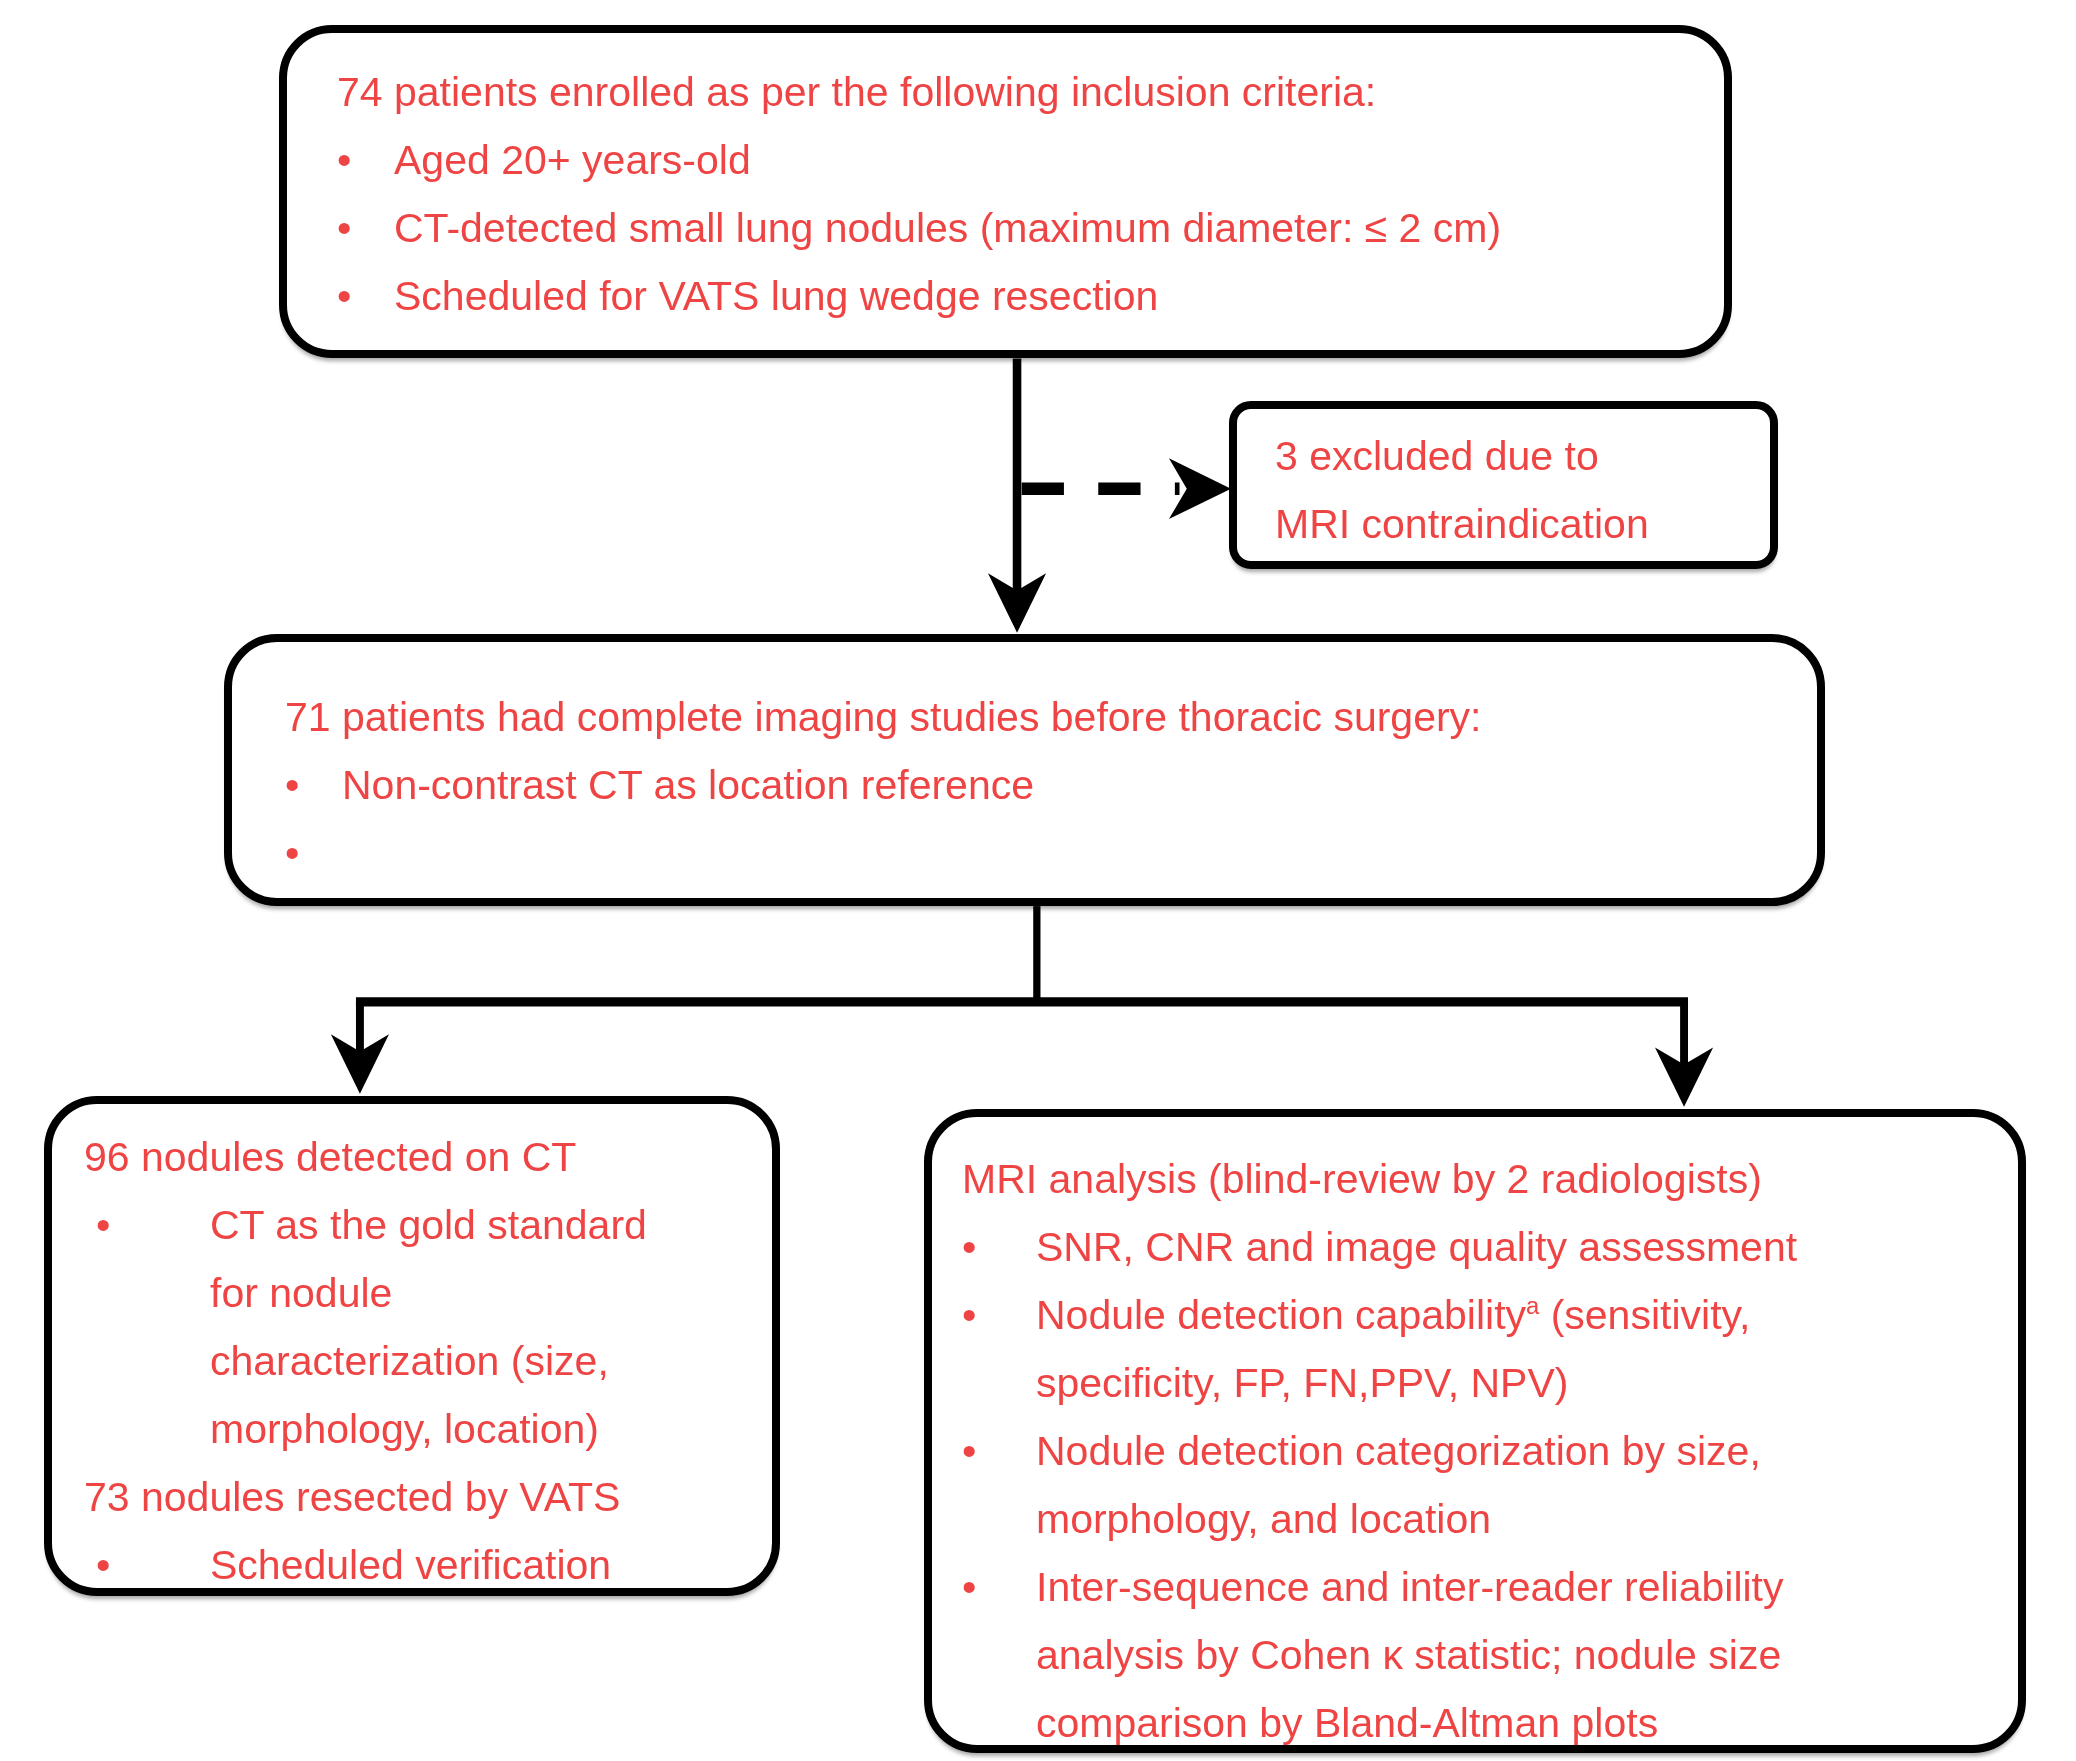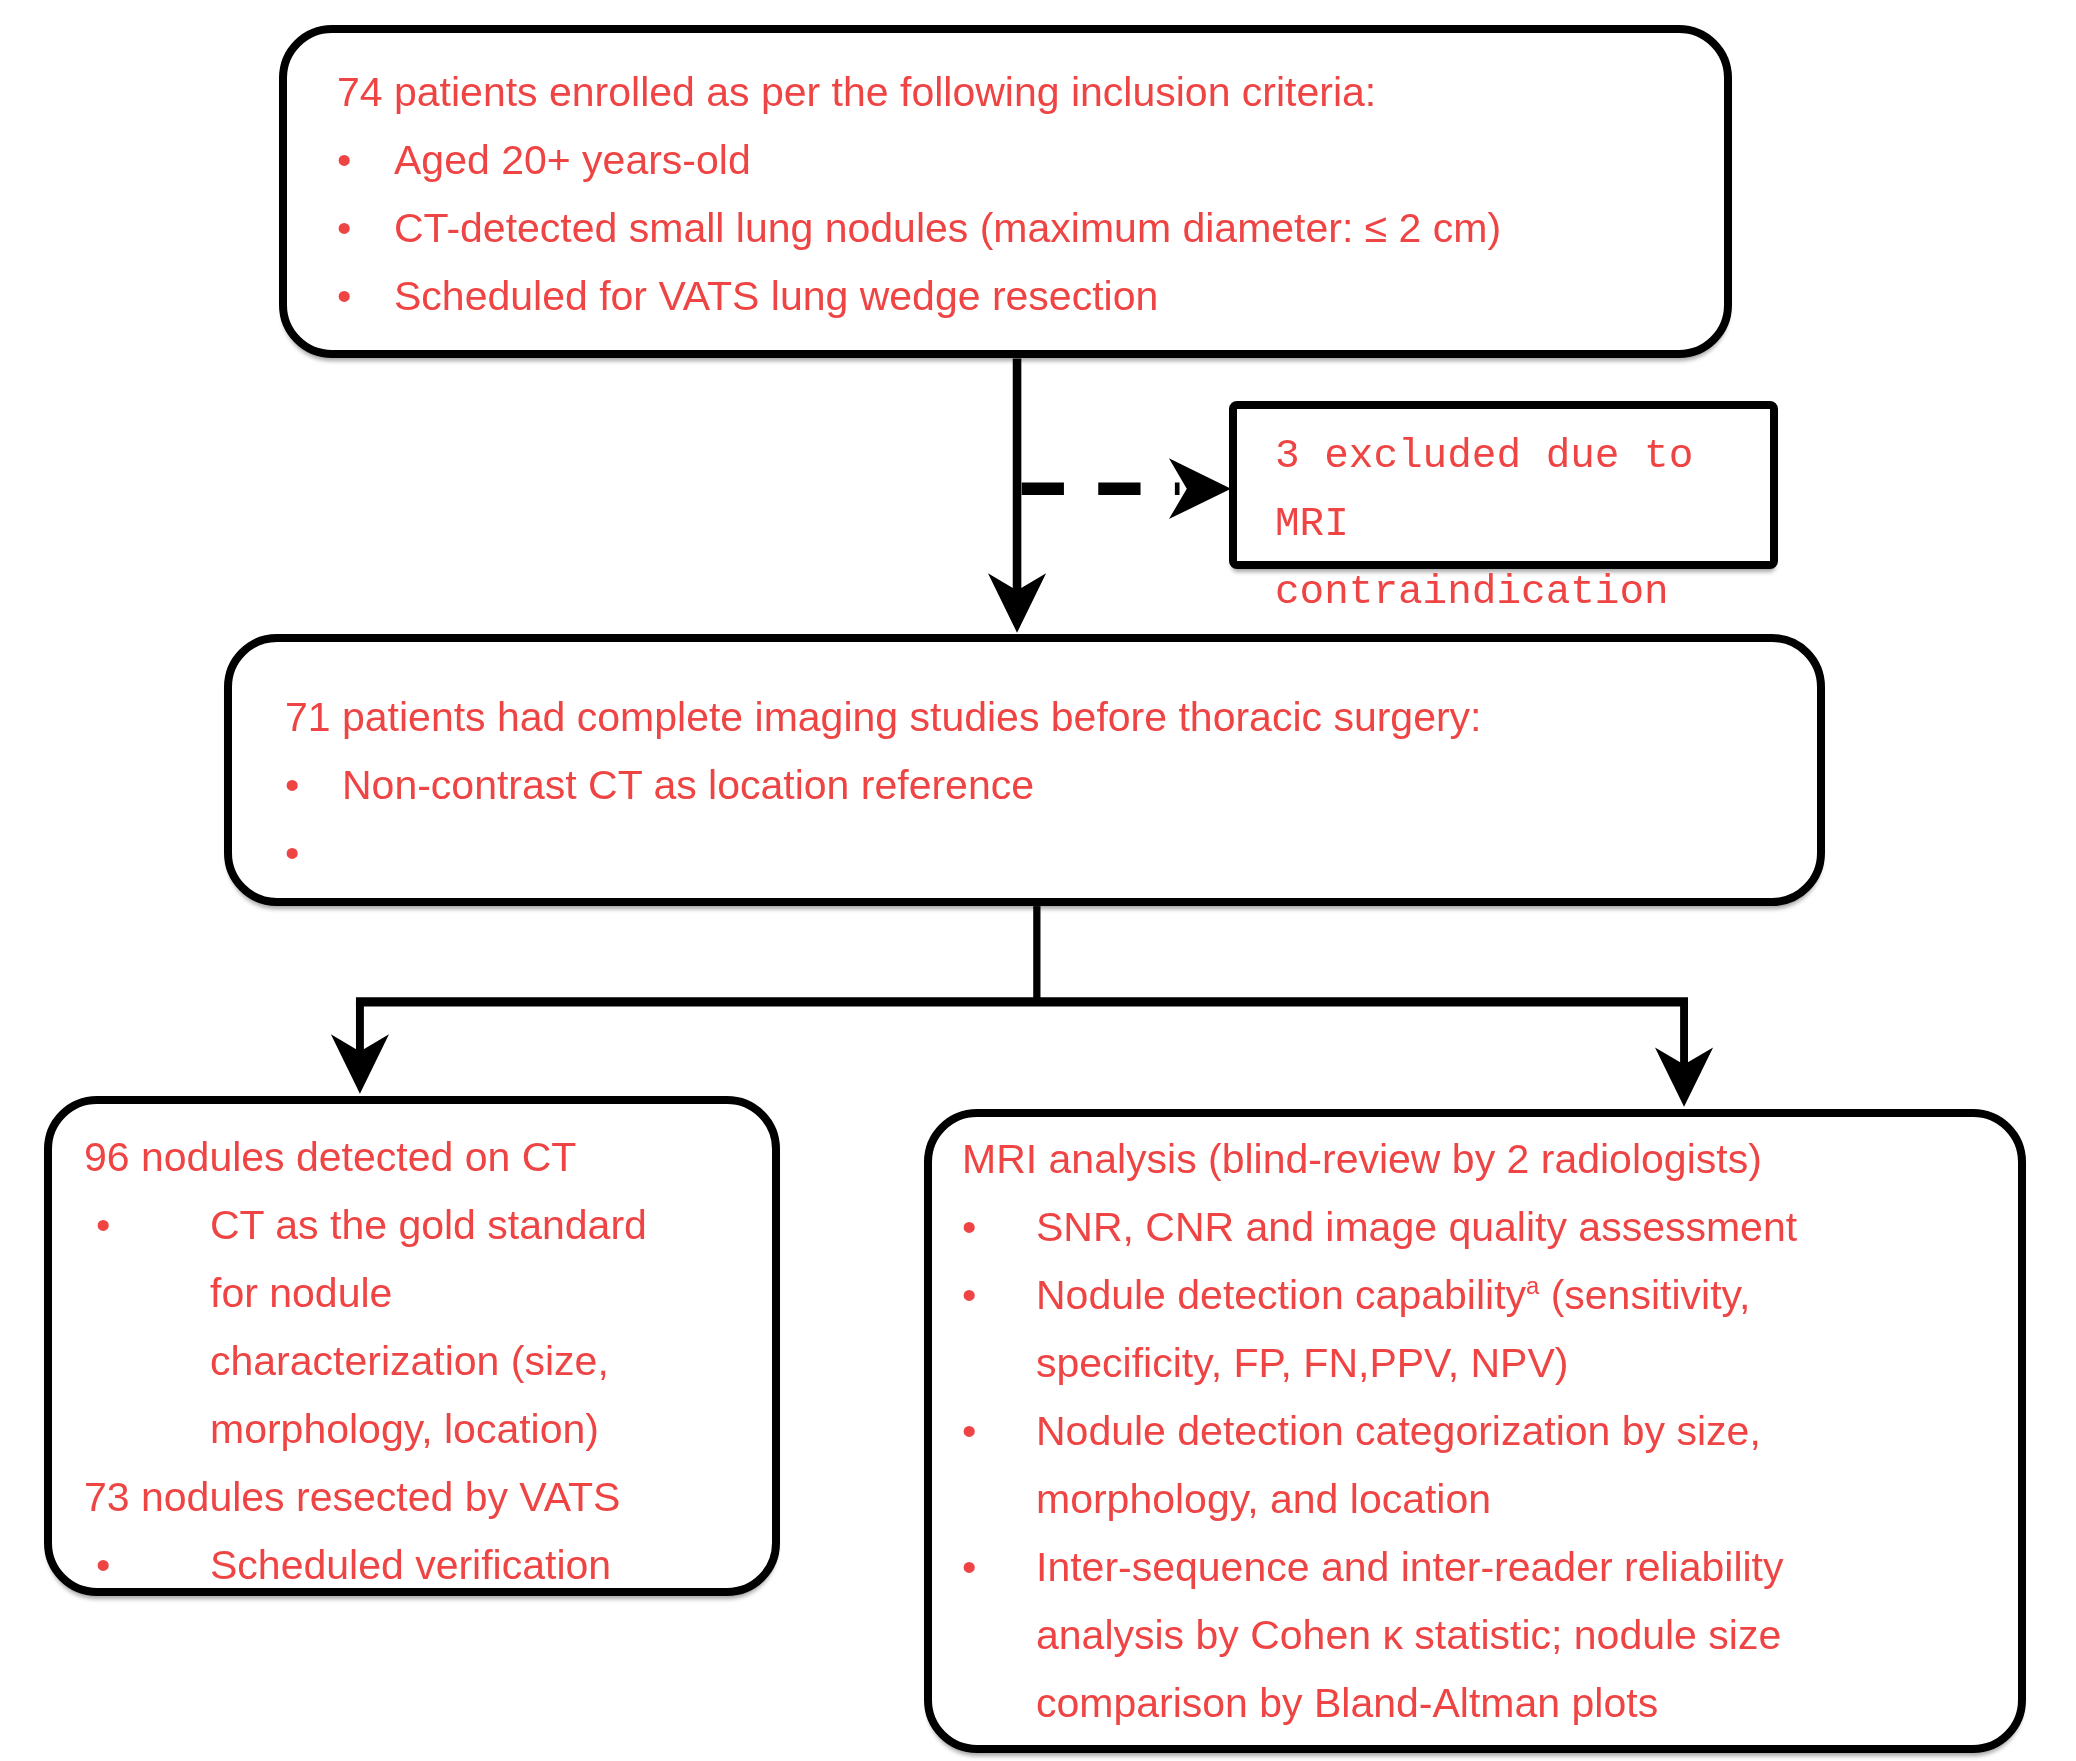--- a/index.html
+++ b/index.html
@@ -20,42 +20,42 @@
     width: 2077px; height: 1762px;
   }
   .node {
     position: absolute;
     box-sizing: border-box;
     background: #ffffff;
     border: 8px solid #000000;
     box-shadow: 0 6px 4.6px -3.3px rgba(0,0,0,0.35);
   }
   .node-lg { border-radius: 53px; }
-  .node-sm { border-radius: 8px; font-family: Liberation Mono, monospace; }
+  .node-sm { border-radius: 22px; }
   .line { display: block; white-space: pre-line; }
   .brow { display: flex; align-items: flex-start; }
   .bullet { flex: 0 0 auto; }
   .btext { white-space: pre-line; }
   
   .gap-narrow .bullet { width: 57px; }
   
   .gap-wide-left { padding-left: 12px; }
   .gap-wide-left .bullet { width: 114px; }
   .gap-wide-right .bullet { width: 74px; }
   sup.fnote {
     font-size: 58%;
     line-height: 0;
     vertical-align: super;
   }
   
   .node-enrollment { left: 279px;  top: 25px;   width: 1453px; height: 333px; padding: 25px 40px 0 50px; }
   .node-excluded   { left: 1229px; top: 401px;  width: 549px;  height: 168px; padding: 13.2px 26.4px 0 38px; }
   .node-imaging    { left: 224px;  top: 634px;  width: 1601px; height: 272px; padding: 41px 40px 0 53px; }
   .node-ct         { left: 44px;   top: 1096px; width: 736px; height: 500px; padding: 18.5px 20px 0 32px; }
-  .node-mri        { left: 924px; top: 1109px; width: 1102px; height: 644px; padding: 8px 20px 0 30px; }
+  .node-mri        { left: 924px; top: 1109px; width: 1102px; height: 644px; padding: 28px 20px 0 30px; }
 </style>
 </head>
 <body>
 
 <div class="canvas">
 
   <svg class="connector-layer" viewBox="0 0 3145 2668" xmlns="http://www.w3.org/2000/svg" aria-hidden="true">
 
     <line x1="1540" y1="543" x2="1540" y2="902" stroke="#000" stroke-width="13"></line>
     <polygon points="1540,958 1496,868 1540,894 1584,868" fill="#000"></polygon>

